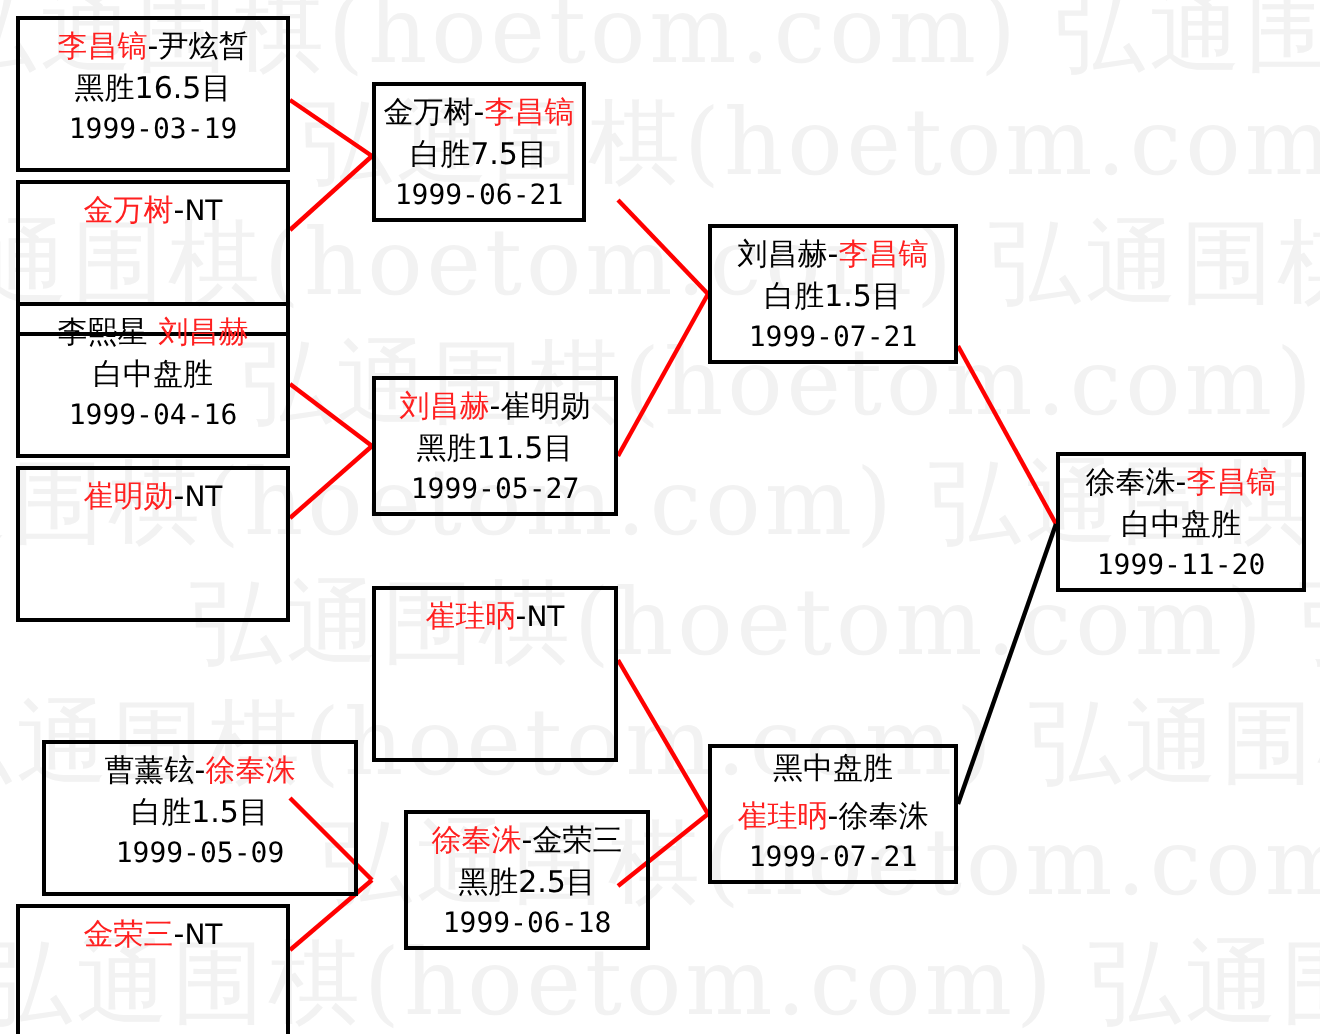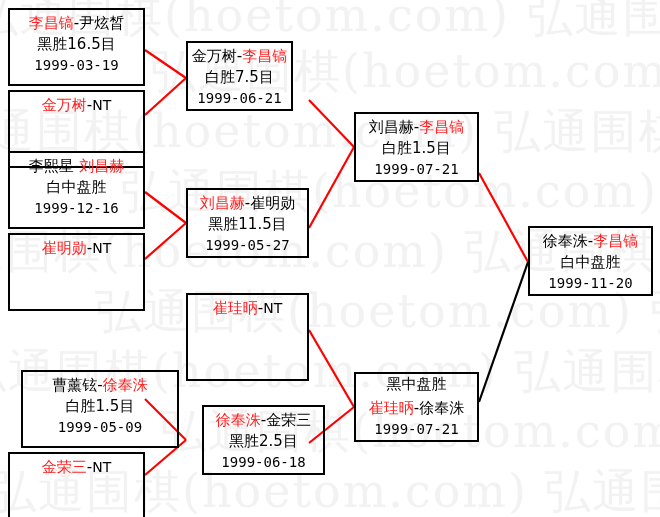--- a/index.html
+++ b/index.html
@@ -125,21 +125,21 @@
         <div class="line pair"><span class="pname win">李昌镐</span><span class="vs">-</span><span class="pname">尹炫晳</span></div>
         <div class="line">黑胜16.5目</div>
         <div class="line date">1999-03-19</div>
       </div>
       <div class="node" style="left: 8px; top: 90px; width: 137px; height: 78px;">
         <div class="line pair"><span class="pname win">金万树</span><span class="vs">-</span><span class="nt">NT</span></div>
       </div>
       <div class="node" style="left: 8px; top: 151px; width: 137px; height: 78px;">
         <div class="line pair"><span class="pname">李熙星</span><span class="vs">-</span><span class="pname win">刘昌赫</span></div>
         <div class="line">白中盘胜</div>
-        <div class="line date">1999-12-16</div>
+        <div class="line date">1999-04-16</div>
       </div>
       <div class="node" style="left: 8px; top: 233px; width: 137px; height: 78px;">
         <div class="line pair"><span class="pname win">崔明勋</span><span class="vs">-</span><span class="nt">NT</span></div>
       </div>
       <div class="node" style="left: 8px; top: 370px; width: 158px; height: 78px; margin-left: 13px;">
         <div class="line pair"><span class="pname">曹薰铉</span><span class="vs">-</span><span class="pname win">徐奉洙</span></div>
         <div class="line">白胜1.5目</div>
         <div class="line date">1999-05-09</div>
       </div>
       <div class="node" style="left: 8px; top: 452px; width: 137px; height: 78px;">

